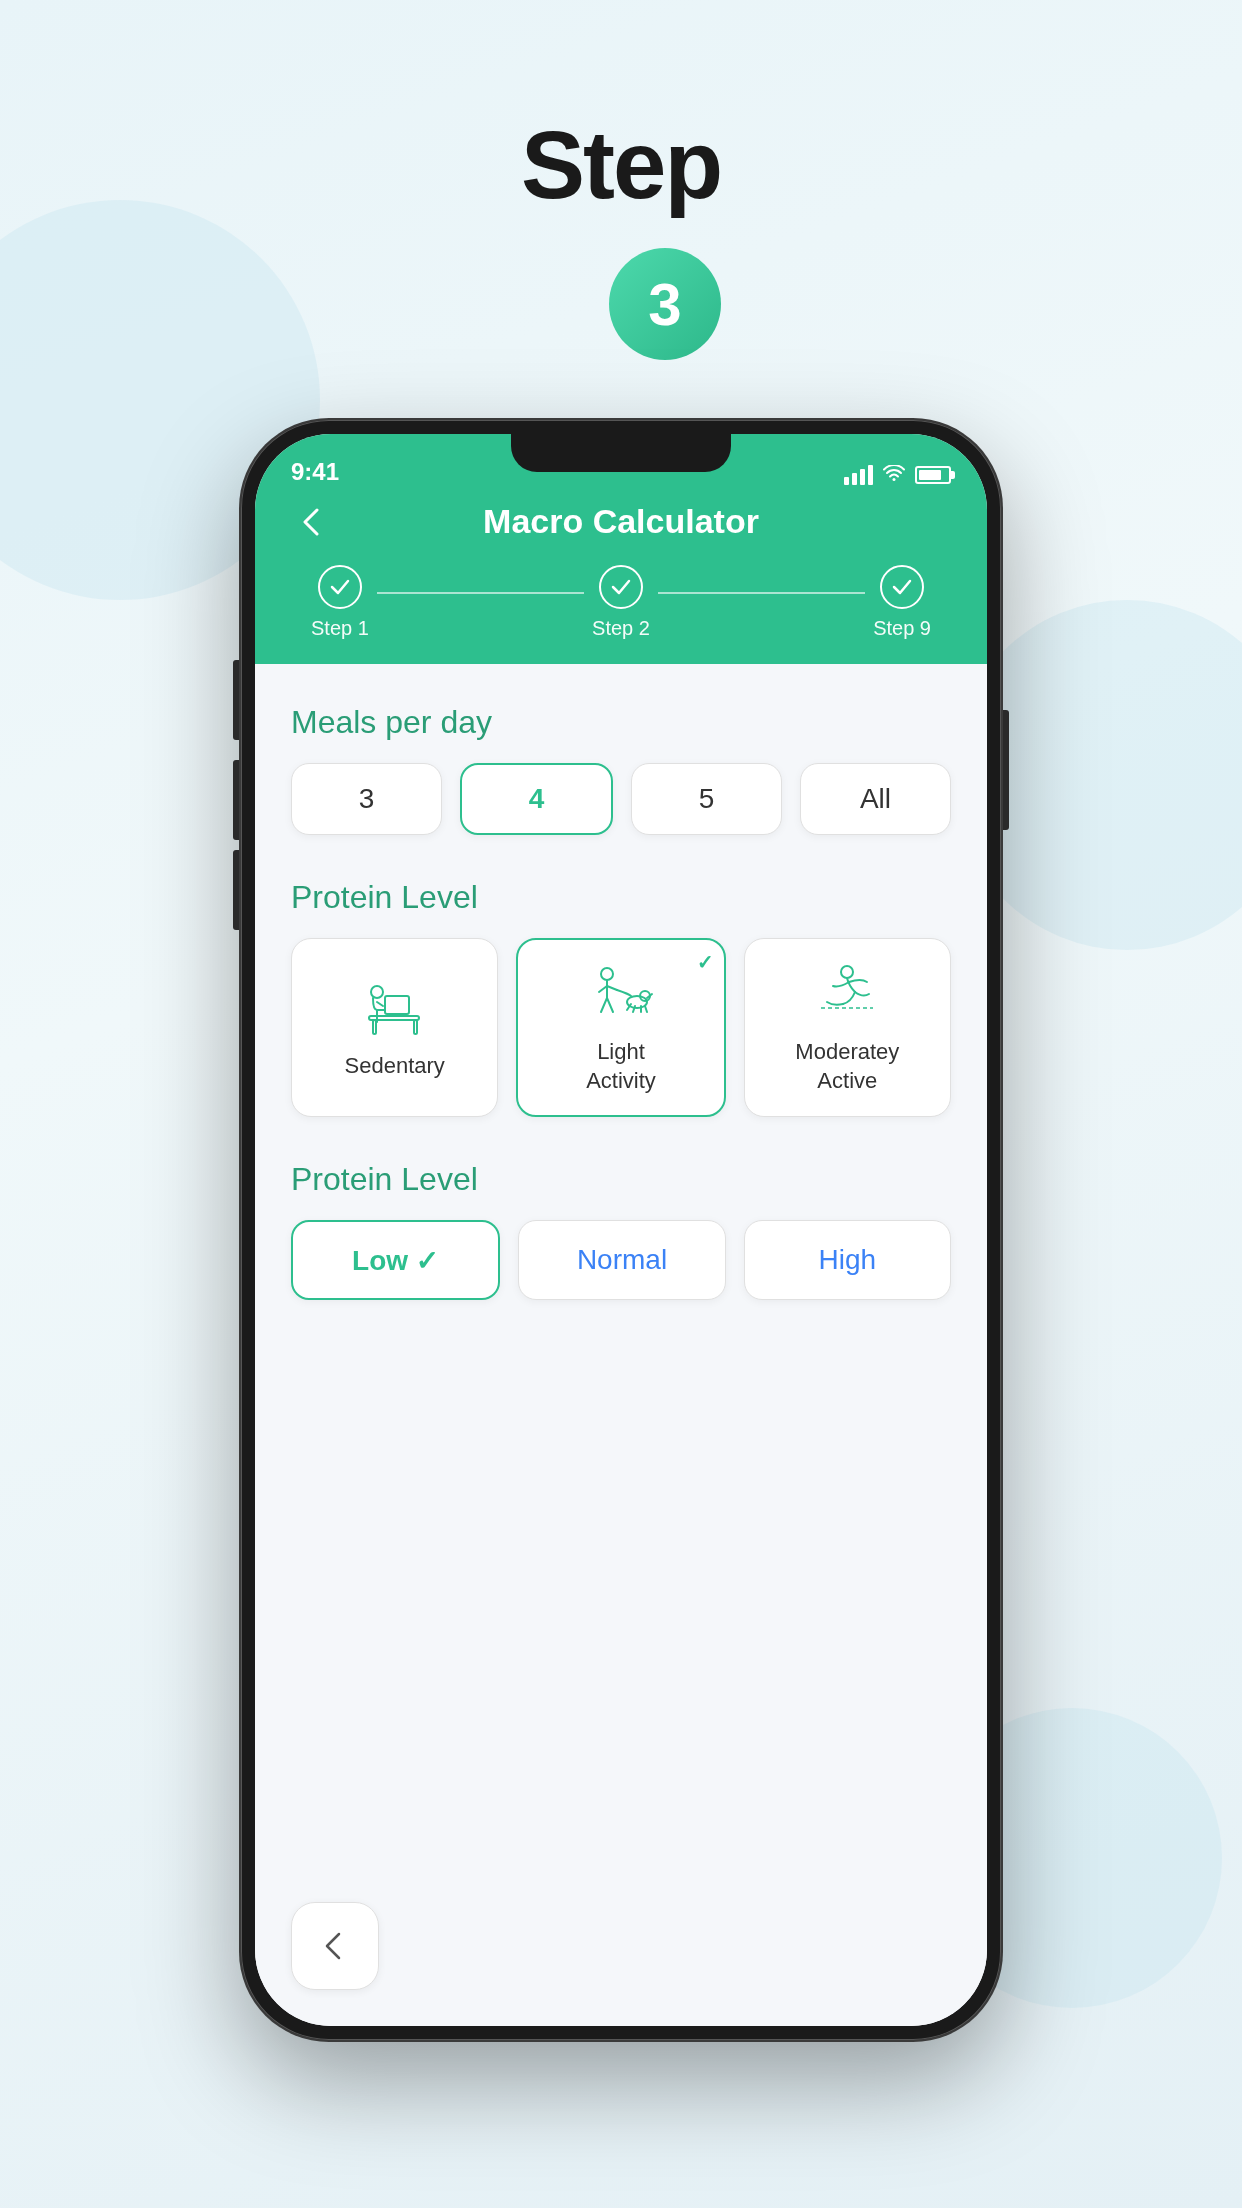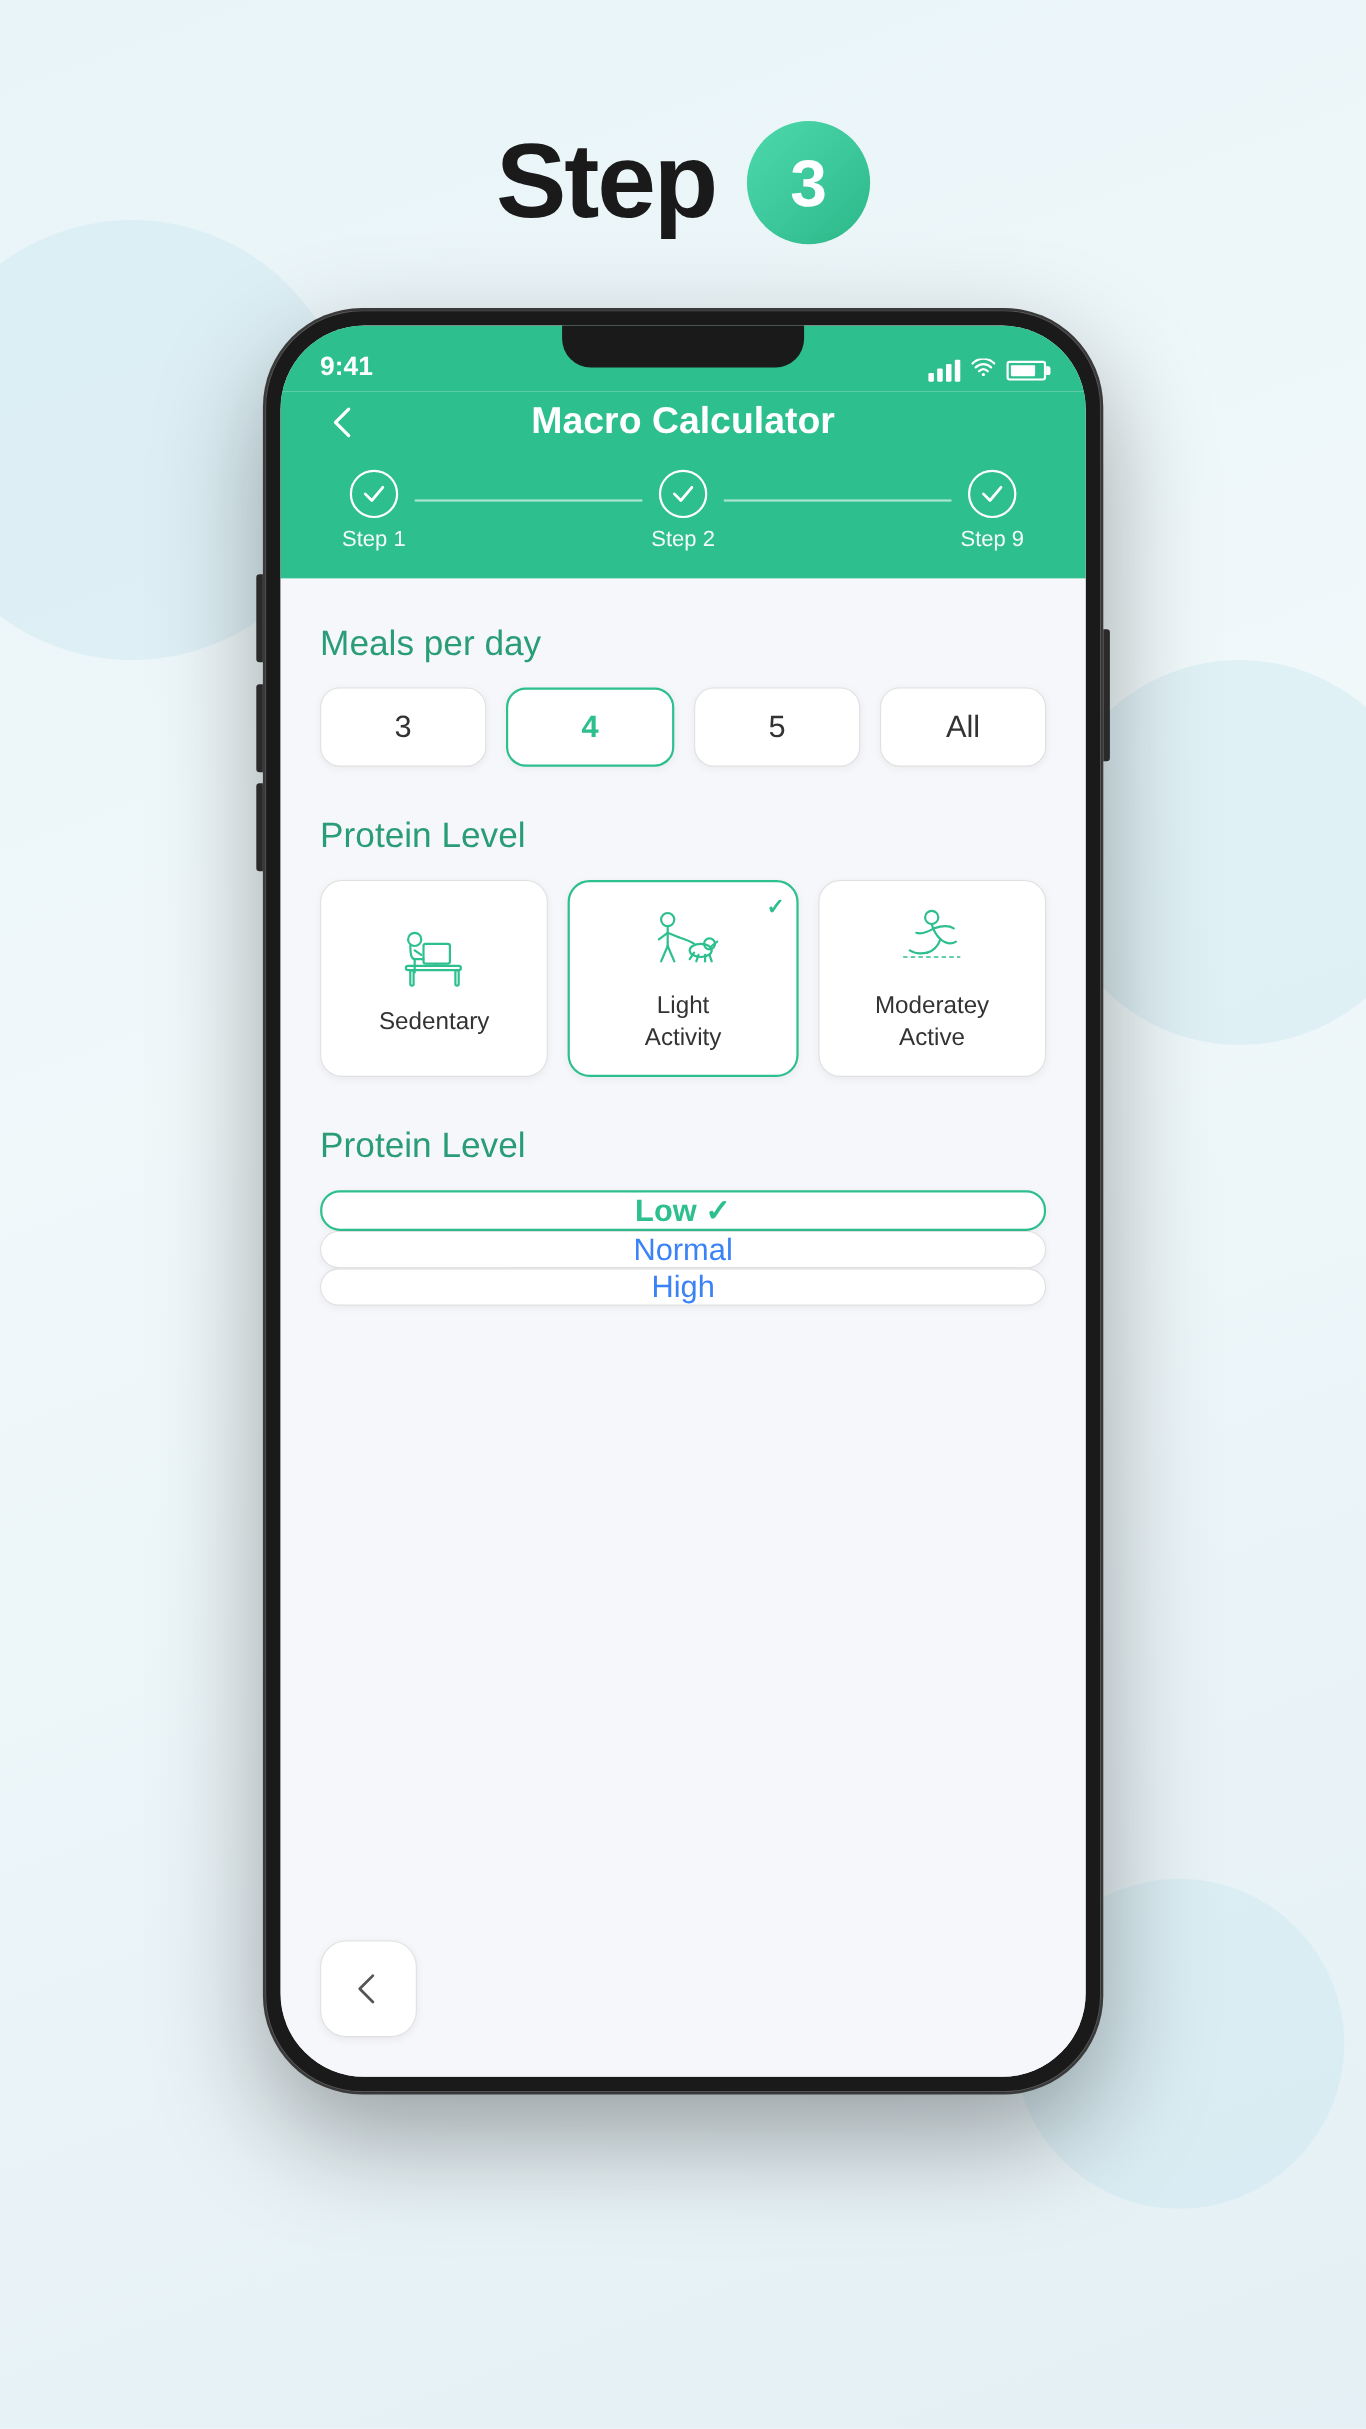--- a/index.html
+++ b/index.html
@@ -33,24 +33,25 @@
       top: 600px; right: -60px;
     }
     .bg-blob-3 {
       width: 300px; height: 300px;
       bottom: 200px; right: 20px;
     }
 
     
     .step-header {
       display: flex;
-      align-items: flex-start;
+      align-items: flex-end;
       gap: 28px;
       margin-top: 110px;
       margin-bottom: 60px;
+      flex-direction: column;
     }
 
     .step-title {
       font-size: 96px;
       font-weight: 700;
       color: #1a1a1a;
       letter-spacing: -2px;
     }
 
     .step-badge {
@@ -371,22 +372,22 @@
       top: 10px;
       right: 10px;
       color: #2dbf8e;
       font-size: 20px;
       font-weight: 700;
     }
 
     
     .protein-row {
       display: flex;
+      gap: 18px;
       margin-bottom: 44px;
-      flex-direction: column;
     }
 
     .protein-btn {
       flex: 1;
       height: 80px;
       background: white;
       border: 1.5px solid #e0e0e0;
       border-radius: 18px;
       display: flex;
       align-items: center;

